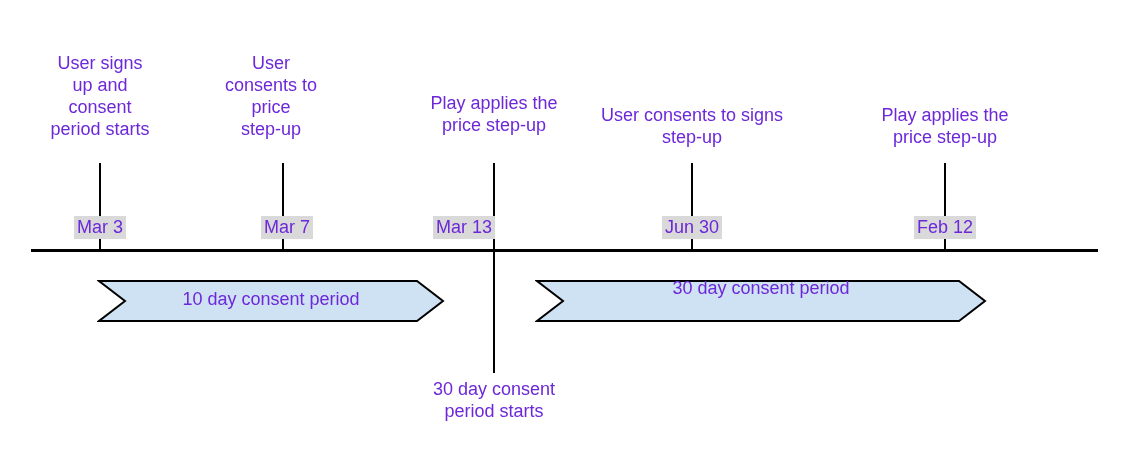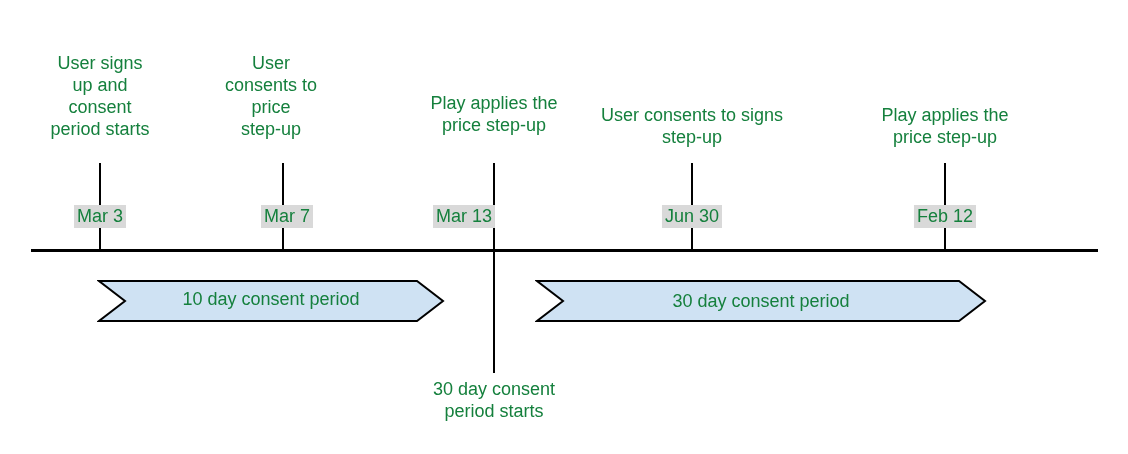--- a/index.html
+++ b/index.html
@@ -2,21 +2,21 @@
 <html><head>
 <meta charset="utf-8">
 <style>
   html, body { margin: 0; padding: 0; background: #ffffff; }
   .diagram {
     position: relative;
     width: 1128px;
     height: 454px;
     background: #ffffff;
     font-family: "Liberation Sans", sans-serif;
-    color: #15803d;
+    color: #6d28d9;
     overflow: hidden;
   }
   .axis {
     position: absolute;
     left: 31px;
     top: 249px;
     width: 1067px;
     height: 3px;
     background: #000000;
     z-index: 1;
@@ -38,20 +38,21 @@
   }
   .date-chip {
     position: absolute;
     transform: translateX(-50%);
     background: #d9d9d9;
     font-size: 18px;
     line-height: 23px;
     padding: 0 3px;
     white-space: nowrap;
     z-index: 2;
+    margin-top: 11px;
   }
   .period-arrow {
     position: absolute;
     z-index: 2;
   }
   .period-label {
     position: absolute;
     transform: translate(-50%, -50%);
     font-size: 18px;
     white-space: nowrap;
@@ -97,18 +98,18 @@
   <div class="date-chip" style="left:945px; top:205px">Feb 12</div>
 
   <svg class="period-arrow" style="left:97px; top:279px" width="348" height="44" viewBox="0 0 348 44">
     <polygon points="2,2 320,2 346,22 320,42 2,42 28,22" stroke="#000000" stroke-width="2" stroke-linejoin="miter" fill="#cfe2f3"></polygon>
   </svg>
   <div class="period-label" style="left:271px; top:299px">10 day consent period</div>
 
   <svg class="period-arrow" style="left:535px; top:279px" width="452" height="44" viewBox="0 0 452 44">
     <polygon points="2,2 424,2 450,22 424,42 2,42 28,22" stroke="#000000" stroke-width="2" stroke-linejoin="miter" fill="#cfe2f3"></polygon>
   </svg>
-  <div class="period-label" style="left:761px; top:301px">30 day consent period</div>
+  <div class="period-label" style="left:761px; top:288px">30 day consent period</div>
 
   <div class="event-label" style="left:494px; top:378px">30 day consent
 period starts</div>
 
 </div>
 
 </body></html>

